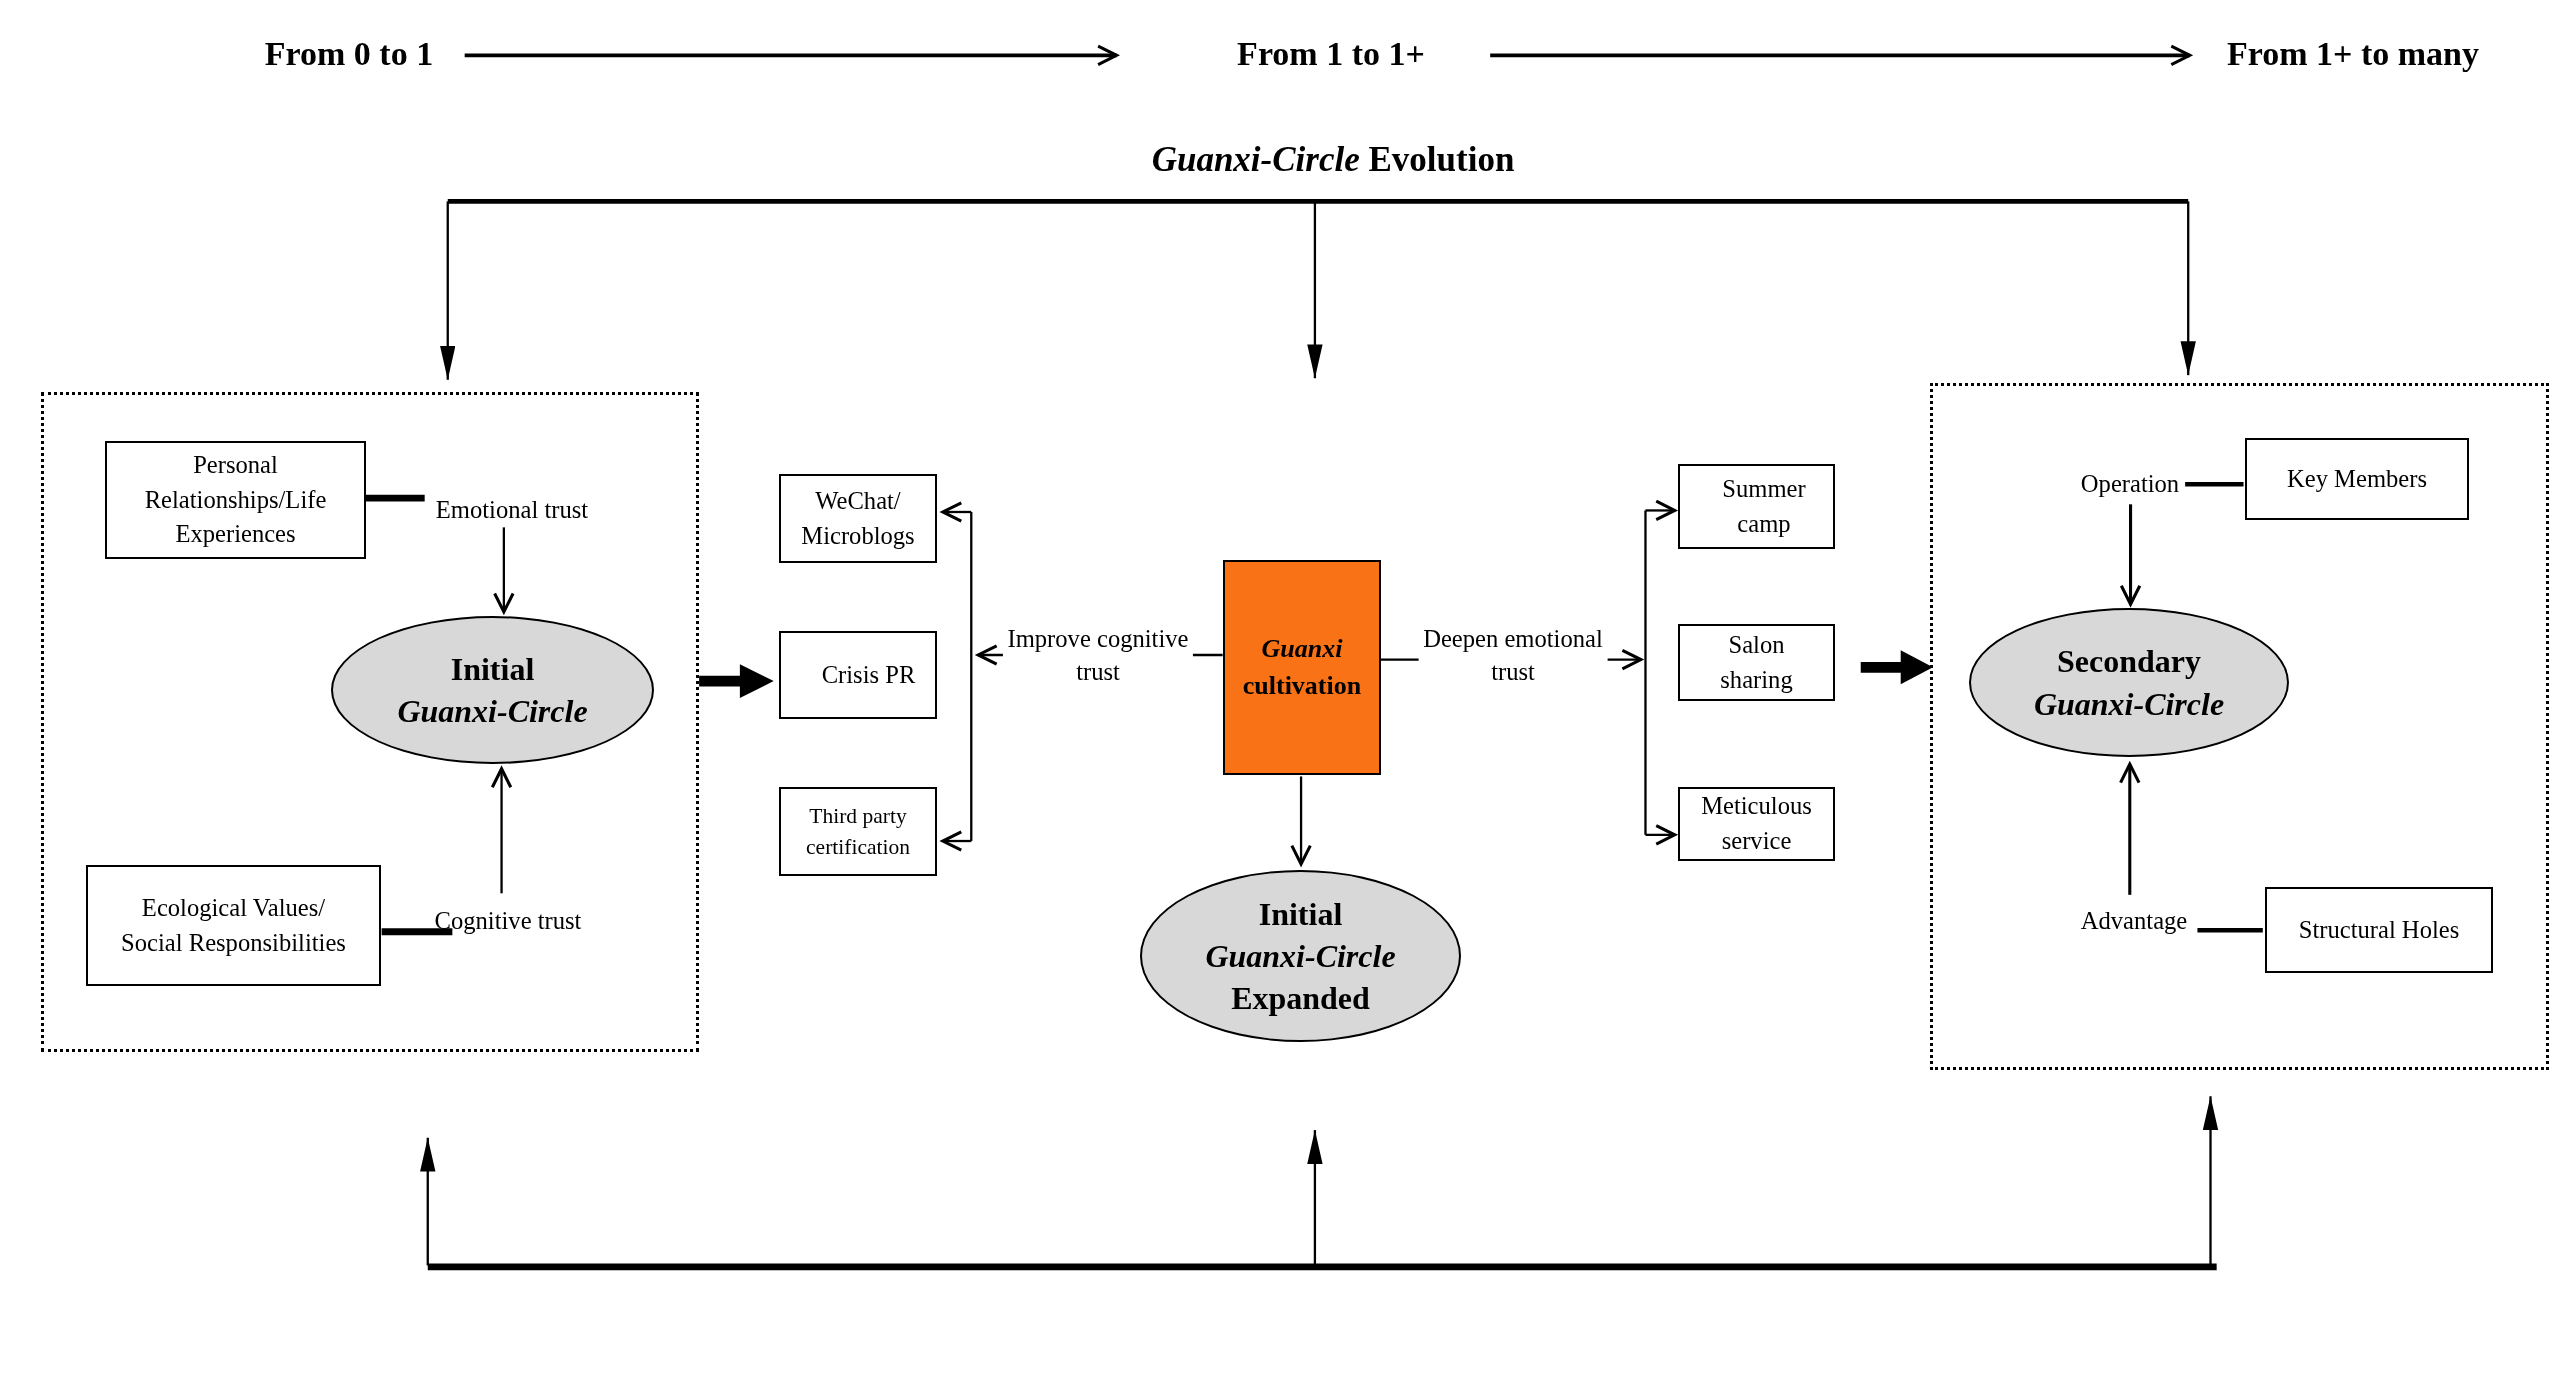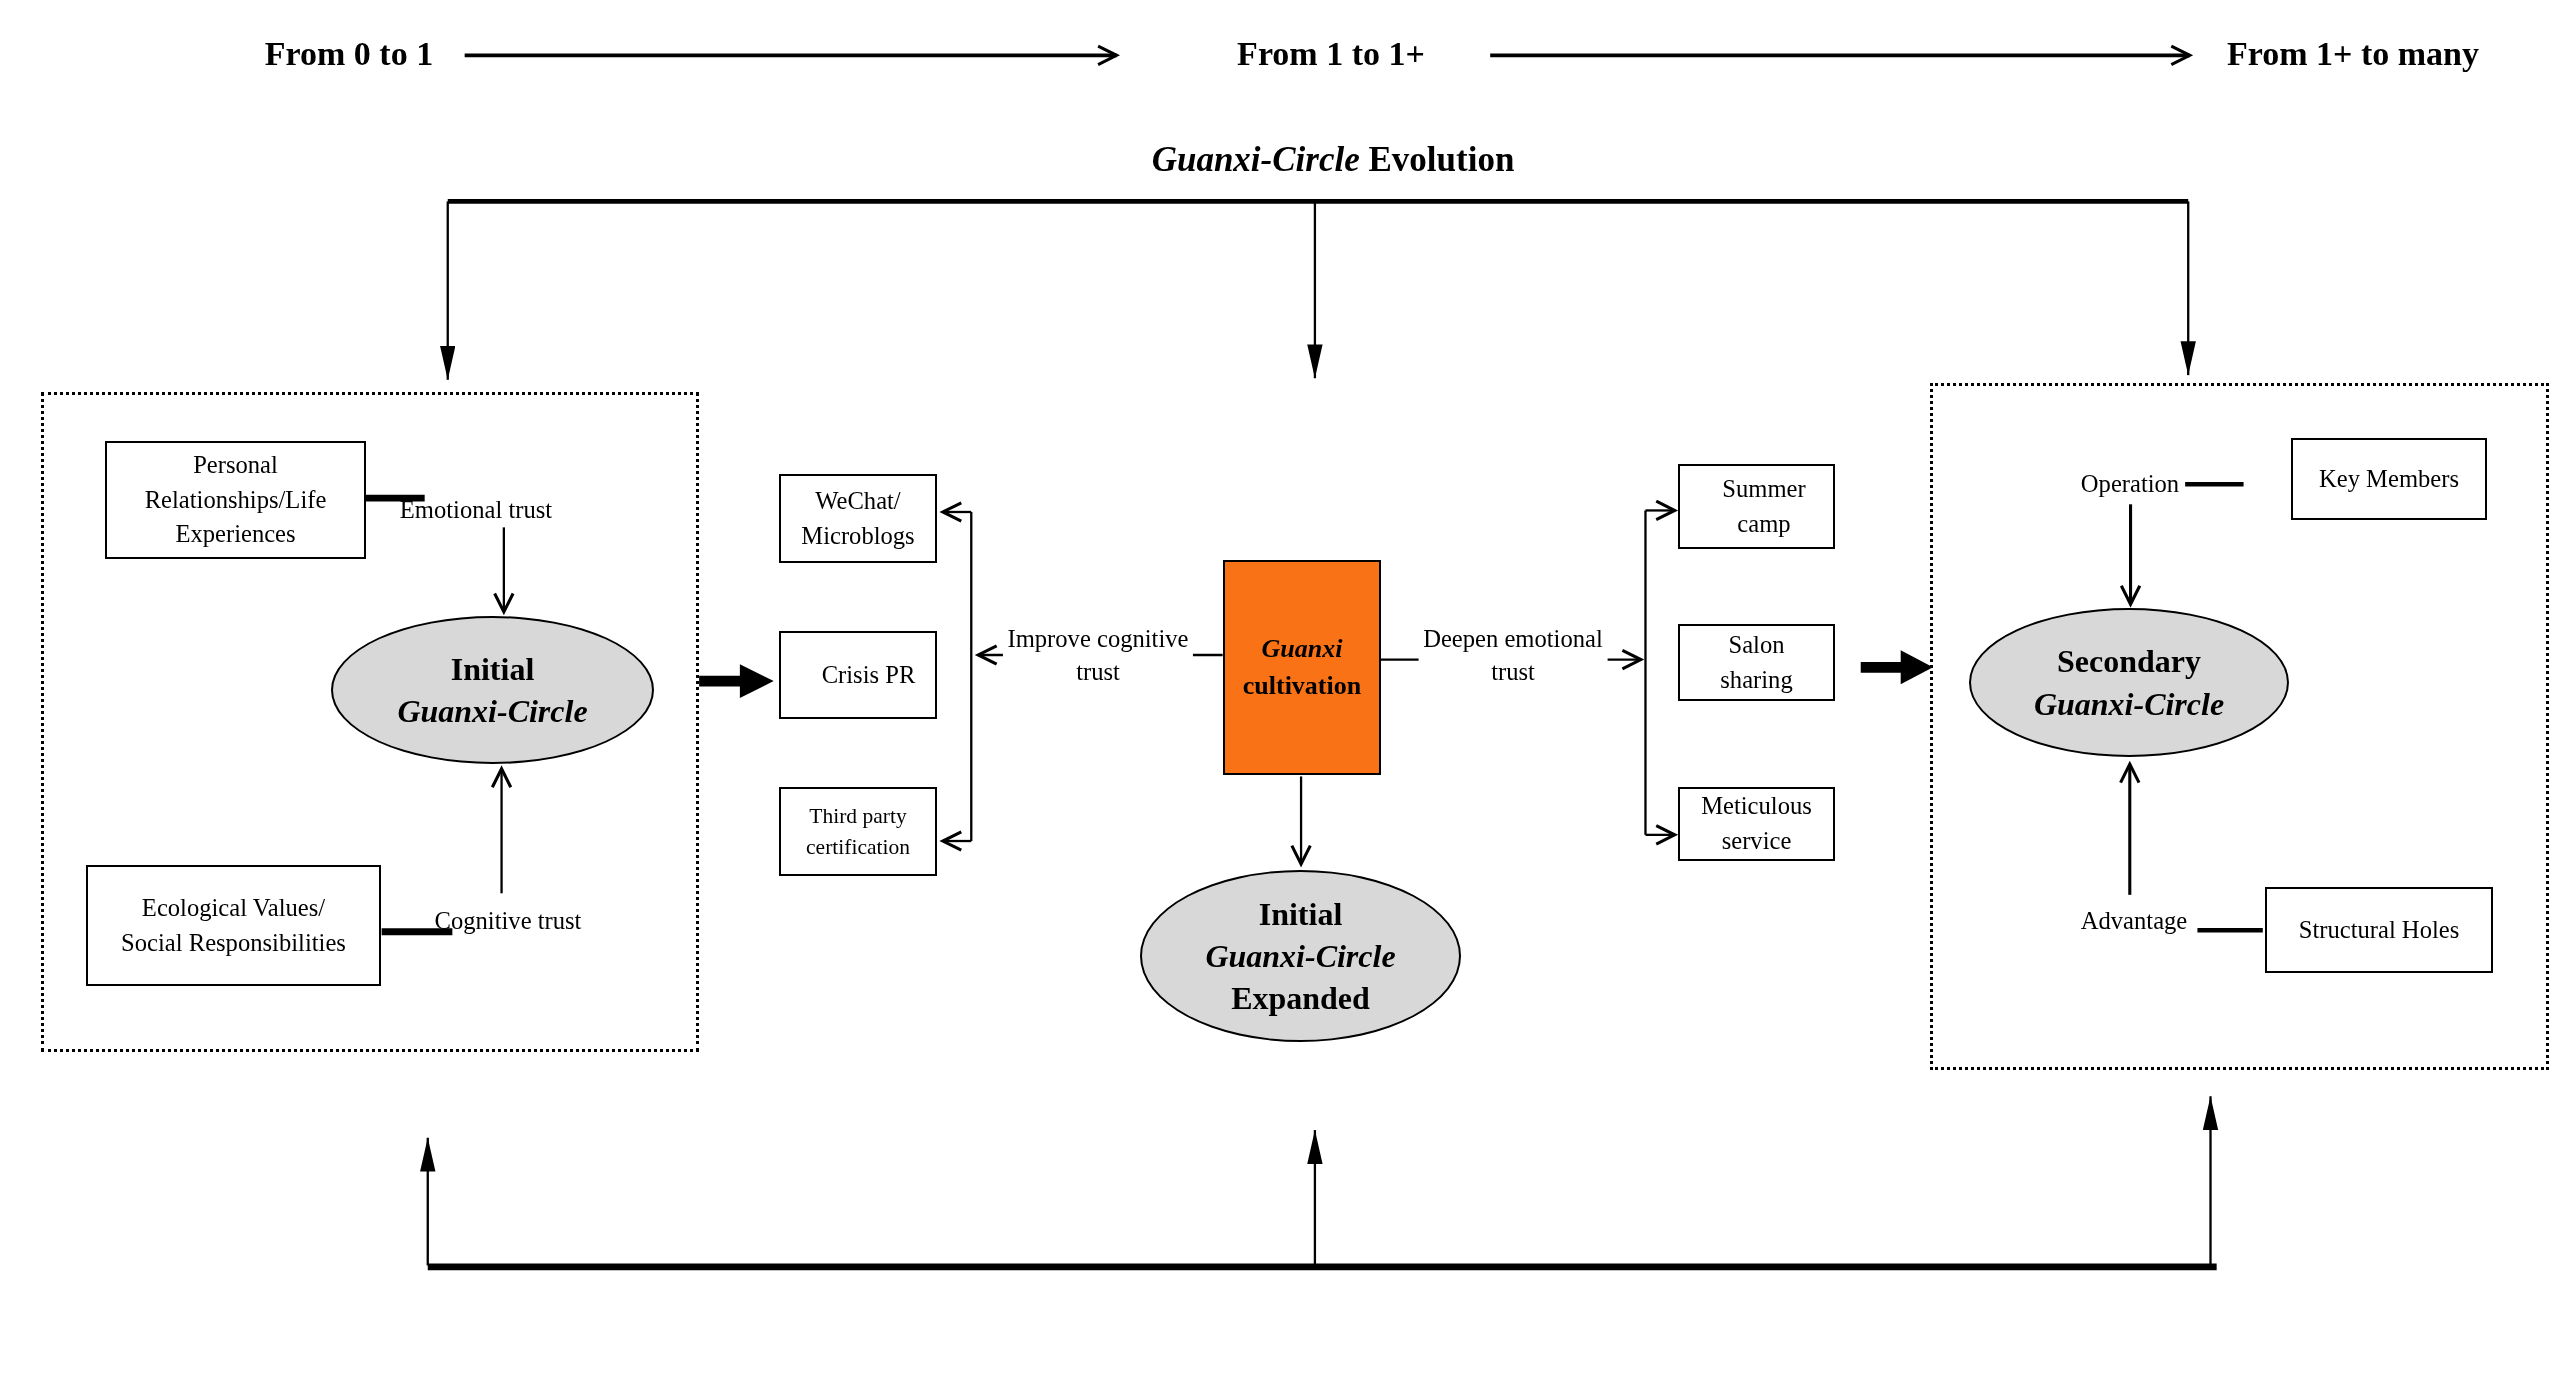--- a/index.html
+++ b/index.html
@@ -85,21 +85,21 @@
 
   <div class="abs ctr nowrap title" style="left:1333px;top:160px;"><span class="it">Guanxi-Circle</span><span> Evolution</span></div>
 
   <div class="abs dotted" style="left:41px;top:392px;width:658px;height:660px;"></div>
 
   <div class="abs box" style="left:105px;top:441px;width:261px;height:118px;">
     <span>Personal</span>
     <span>Relationships/Life</span>
     <span>Experiences</span>
   </div>
-  <div class="abs ctr nowrap lbl" style="left:476px;top:510px;text-align:center;">Emotional trust</div>
+  <div class="abs ctr nowrap lbl" style="left:512px;top:510px;text-align:center;">Emotional trust</div>
   <div class="abs ellipse" style="left:331px;top:616px;width:323px;height:148px;">
     <span>Initial</span>
     <span class="it">Guanxi-Circle</span>
   </div>
   <div class="abs ctr nowrap lbl" style="left:508px;top:921px;">Cognitive trust</div>
   <div class="abs box" style="left:86px;top:865px;width:295px;height:121px;">
     <span>Ecological Values/</span>
     <span>Social Responsibilities</span>
   </div>
 
@@ -145,21 +145,21 @@
 
   <div class="abs ellipse" style="left:1140px;top:870px;width:321px;height:172px;">
     <span>Initial</span>
     <span class="it">Guanxi-Circle</span>
     <span>Expanded</span>
   </div>
 
   <div class="abs dotted" style="left:1930px;top:383px;width:619px;height:687px;"></div>
 
   <div class="abs ctr nowrap lbl" style="left:2130px;top:484px;">Operation</div>
-  <div class="abs box" style="left:2245px;top:438px;width:196px;height:82px;margin-left:46px;">
+  <div class="abs box" style="left:2245px;top:438px;width:224px;height:82px;">
     <span>Key Members</span>
   </div>
   <div class="abs ellipse" style="left:1969px;top:608px;width:320px;height:149px;">
     <span>Secondary</span>
     <span class="it">Guanxi-Circle</span>
   </div>
   <div class="abs ctr nowrap lbl" style="left:2134px;top:921px;">Advantage</div>
   <div class="abs box" style="left:2265px;top:887px;width:228px;height:86px;">
     <span>Structural Holes</span>
   </div>

